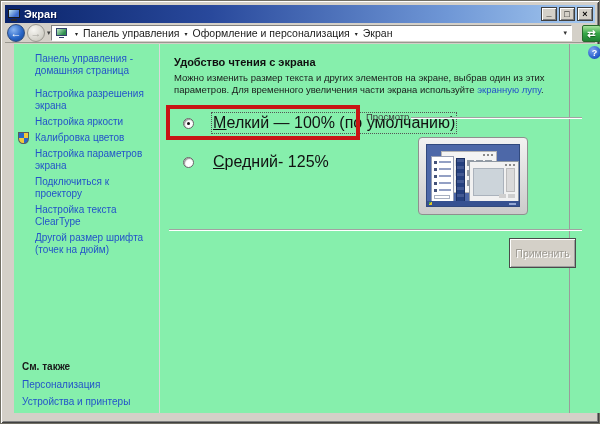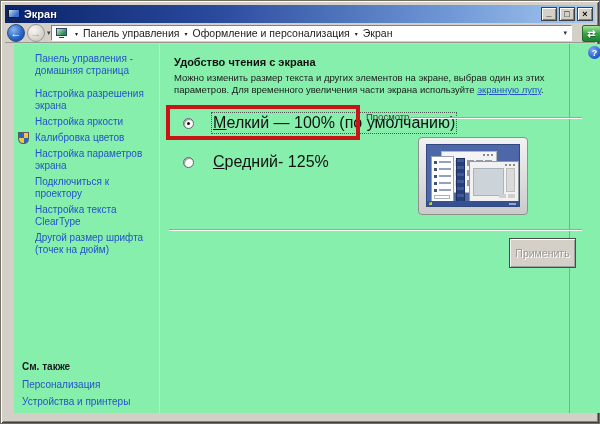--- a/index.html
+++ b/index.html
@@ -60,21 +60,21 @@
             border:1px solid #5a5a60; border-radius:0 0 45% 45%;
             background-image:linear-gradient(90deg,#2a66c8 50%,#f2c83a 50%),
                              linear-gradient(90deg,#f2c83a 50%,#2a66c8 50%);
             background-size:100% 50%; background-position:0 0, 0 100%; background-repeat:no-repeat; }
   .see-also { position:absolute; left:8px; top:317px; width:132px; }
   .see-also-h { font-size:10px; font-weight:bold; color:#1a1a1a; margin-bottom:7px; }
   .see-also-link { font-size:10px; color:#2353c9; margin-bottom:6px; cursor:pointer; }
   
   .heading { position:absolute; left:160px; top:12px; font-size:11px; font-weight:bold; color:#101010; }
   .intro { position:absolute; left:160px; top:28px; width:418px; font-size:9.5px; line-height:12px; color:#1a1a1a; }
-  .intro a { color:#2353c9; text-decoration:underline; cursor:pointer;text-align:right; }
+  .intro a { color:#2353c9; cursor:pointer;text-align:right; }
   .red-box { position:absolute; left:152px; top:61px; width:194px; height:35px; border:4px solid #c81414; z-index:10; pointer-events:none; }
   .radio-row { position:absolute; display:flex; align-items:center; cursor:pointer; }
   .radio-row.r1 { left:169px; top:70px; }
   .radio-row.r2 { left:169px; top:109px;justify-content:space-between; }
   .radio-circle { width:11px; height:11px; border-radius:50%; background:#fff; border:1px solid #666;
                   box-shadow: inset 1px 1px 1px #9a9a9a; position:relative; }
   .radio-circle.sel::after { content:""; position:absolute; left:3px; top:3px; width:3px; height:3px; border-radius:50%; background:#111; }
   .radio-label { margin-left:19px; font-size:16px; color:#111; }
   .radio-label.focused { outline:1px dotted #555; outline-offset:1px; }
   .radio-label .u { text-decoration:underline; }

